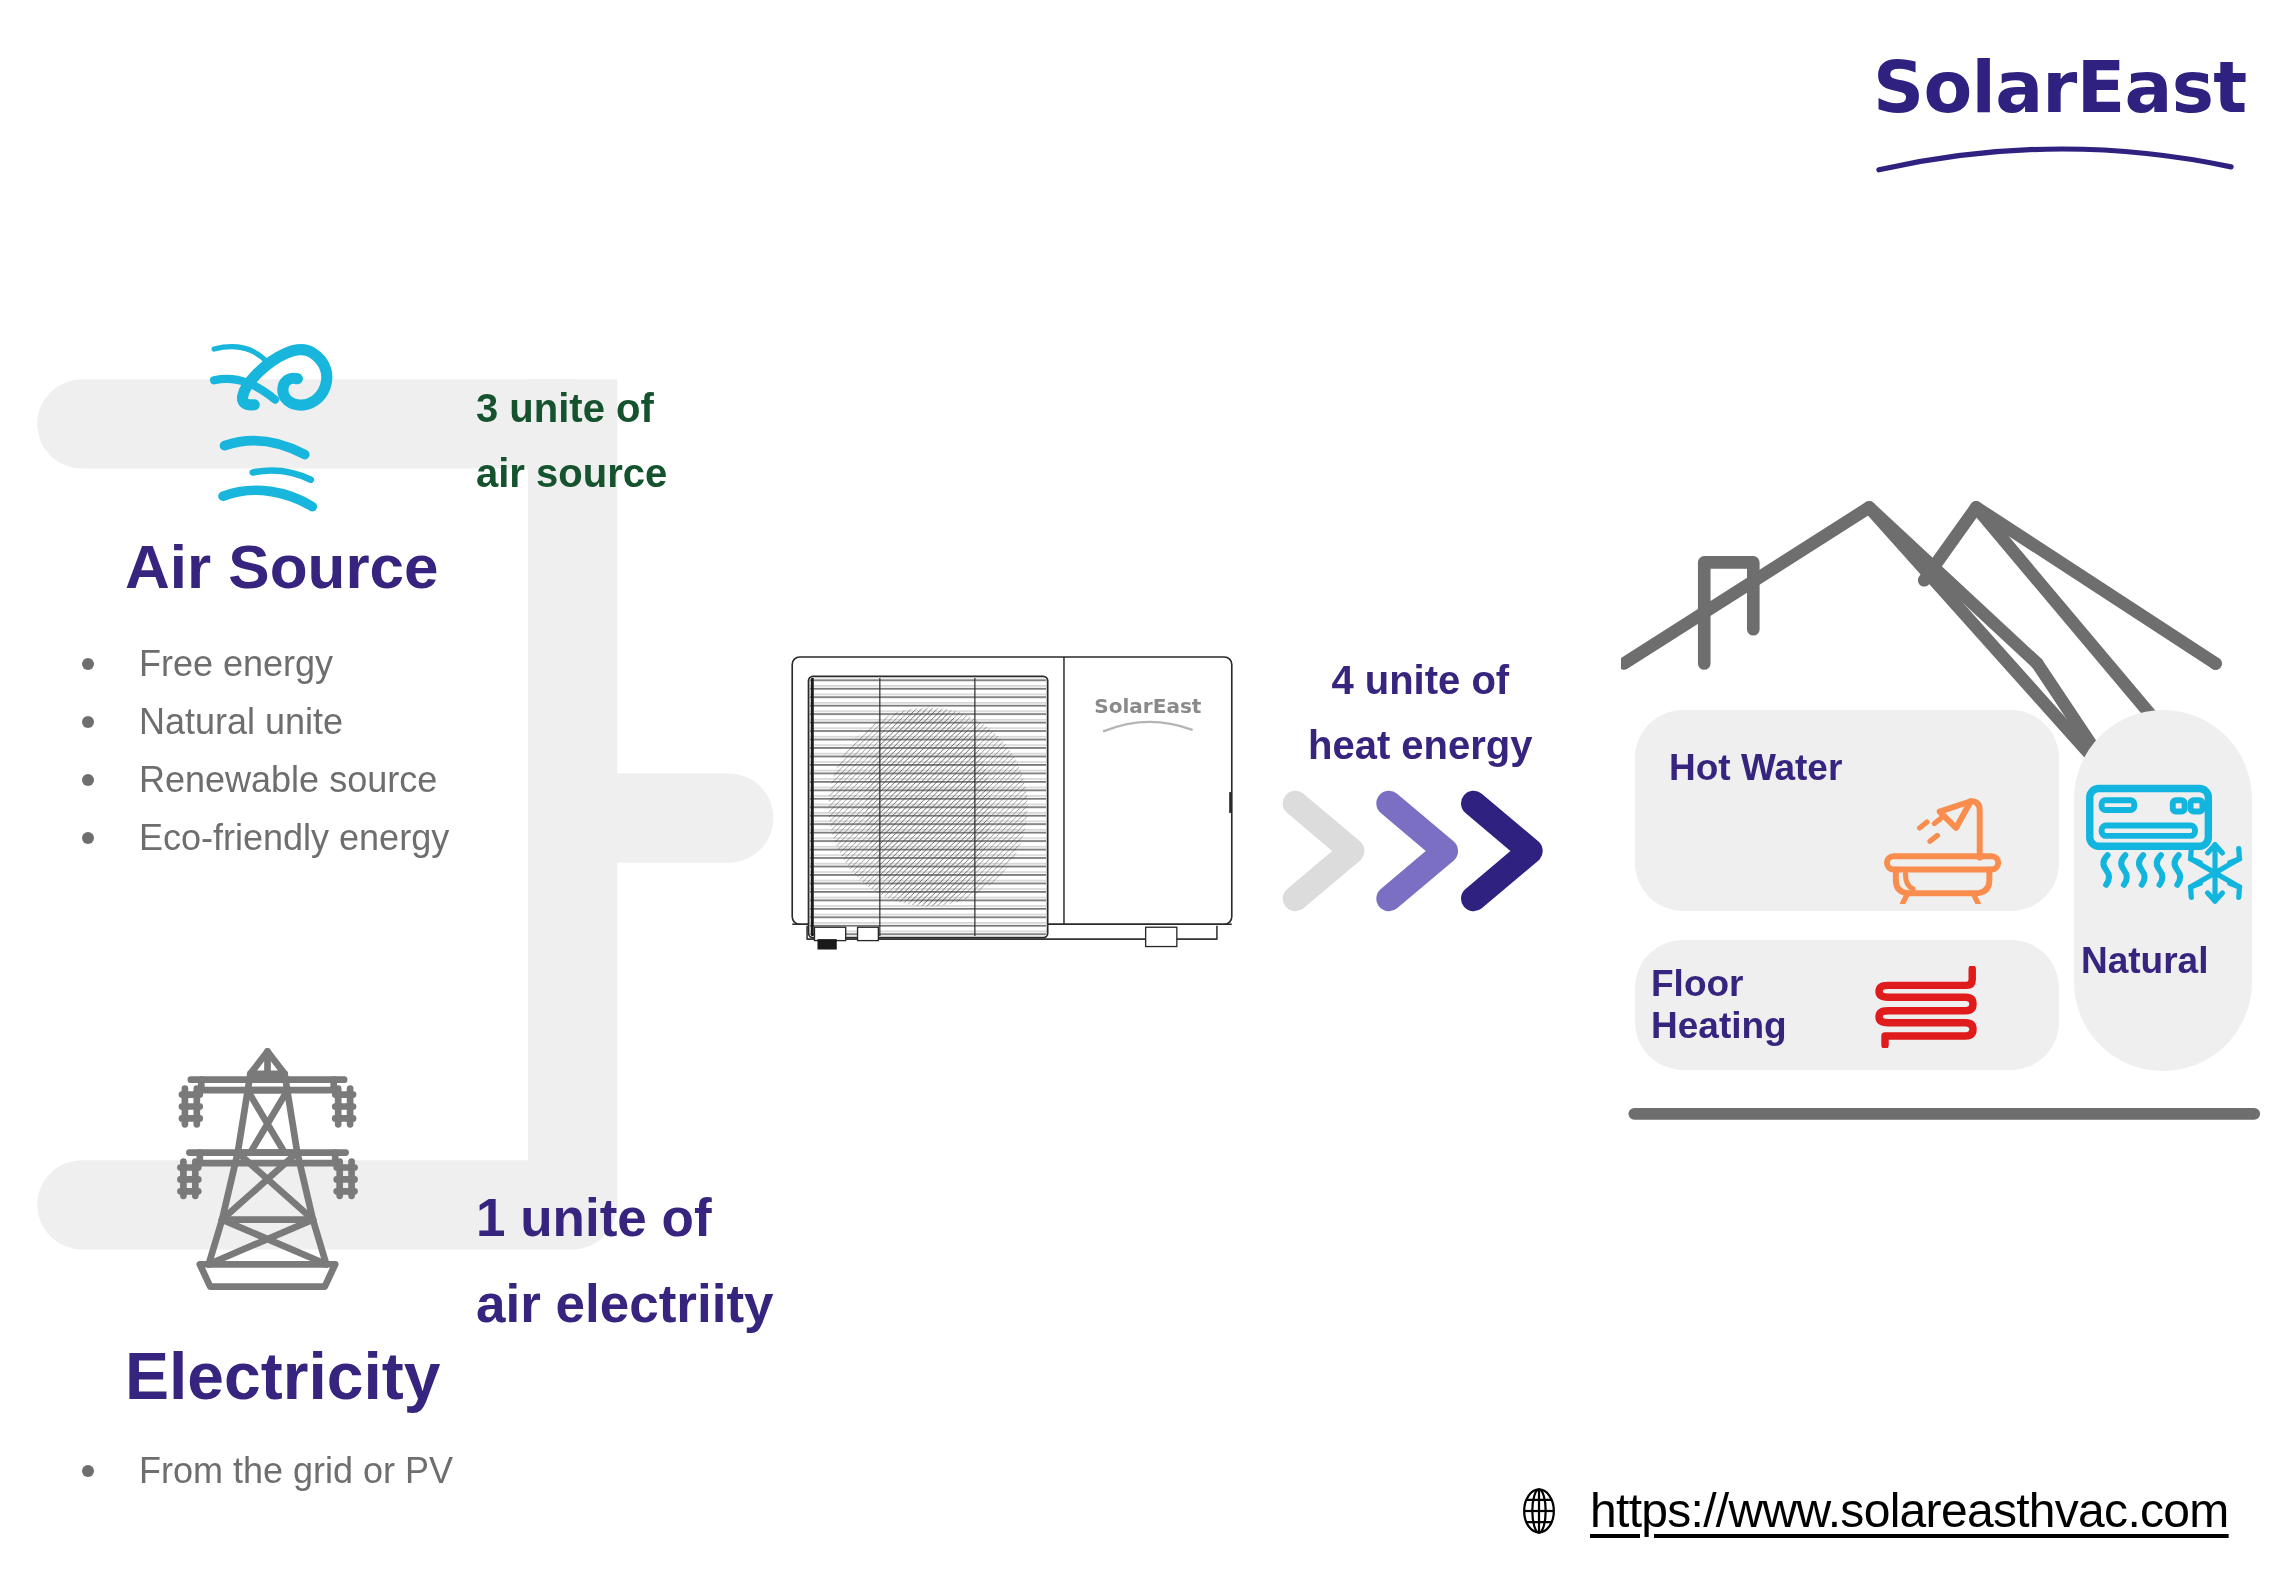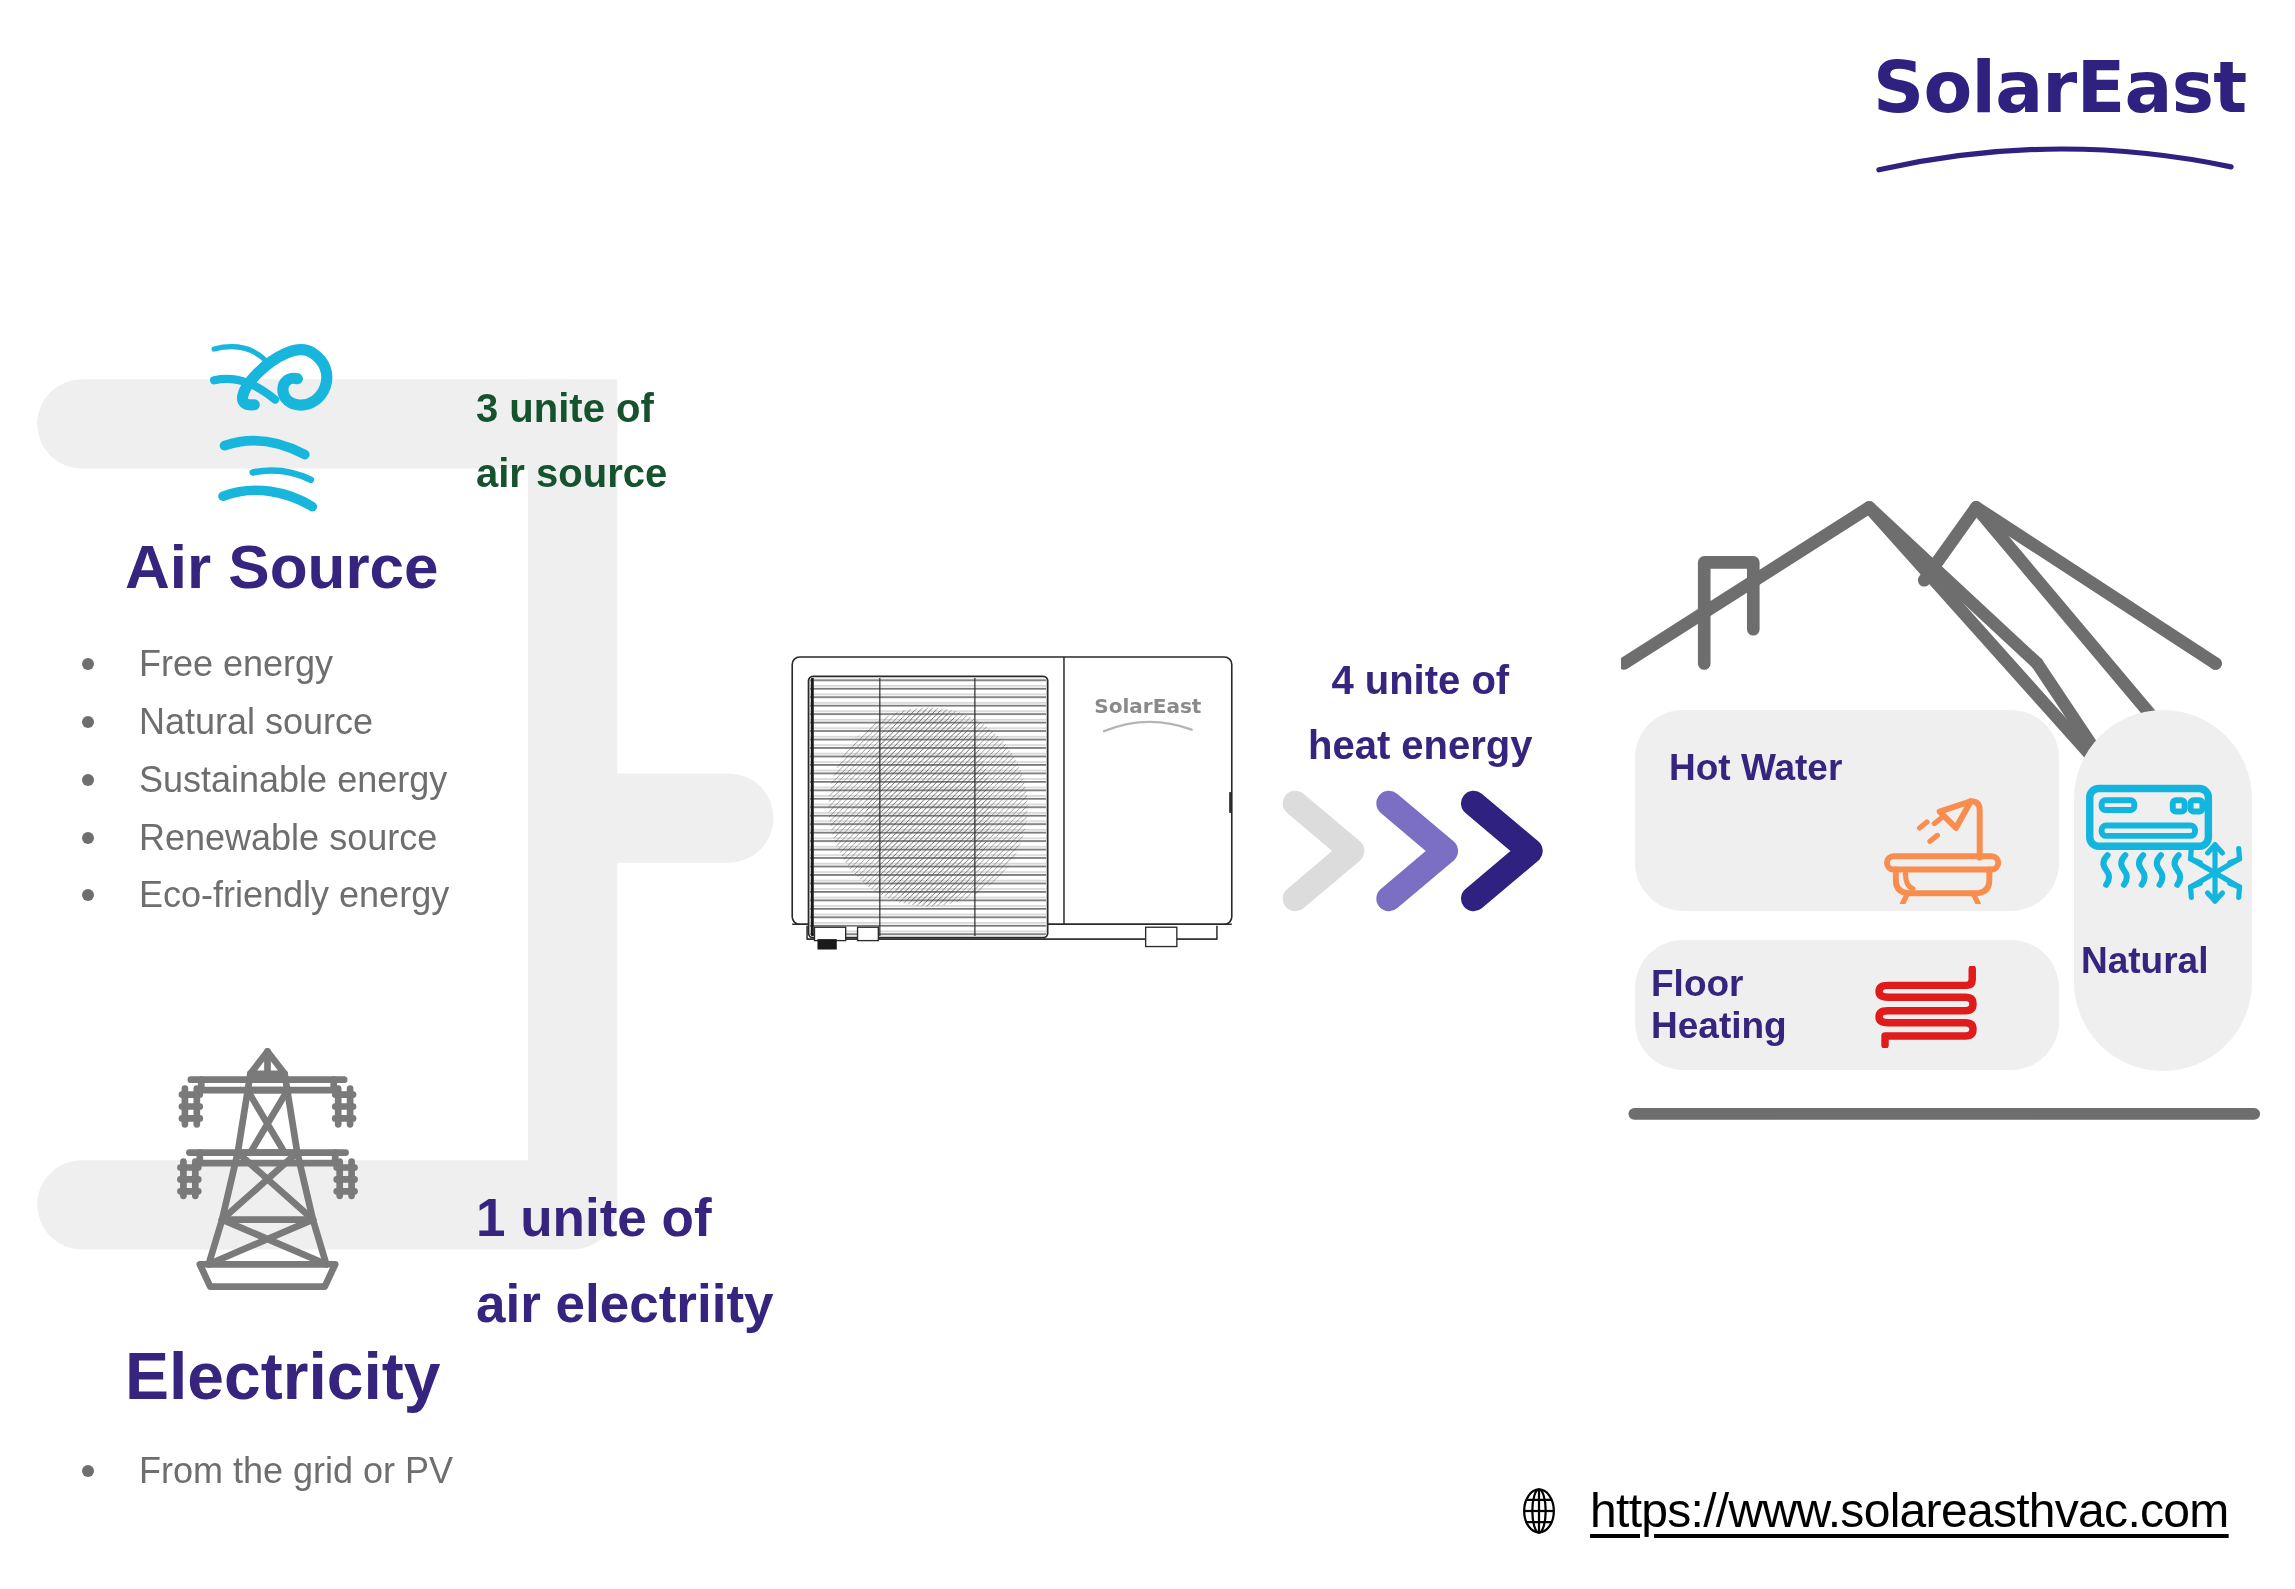--- a/index.html
+++ b/index.html
@@ -138,25 +138,21 @@
 
 <div id="air-title">Air Source</div>
 
 <div id="air-bullets">
   <div class="bullet-row">
     <span class="bullet-dot"></span>
     <span class="bullet-text">Free energy</span>
   </div>
   <div class="bullet-row">
     <span class="bullet-dot"></span>
-    <span class="bullet-text">Natural source</span>
-  </div>
-  <div class="bullet-row">
-    <span class="bullet-dot"></span>
-    <span class="bullet-text">Sustainable energy</span>
+    <span class="bullet-text">Natural unite</span>
   </div>
   <div class="bullet-row">
     <span class="bullet-dot"></span>
     <span class="bullet-text">Renewable source</span>
   </div>
   <div class="bullet-row">
     <span class="bullet-dot"></span>
     <span class="bullet-text">Eco-friendly energy</span>
   </div>
 </div>

